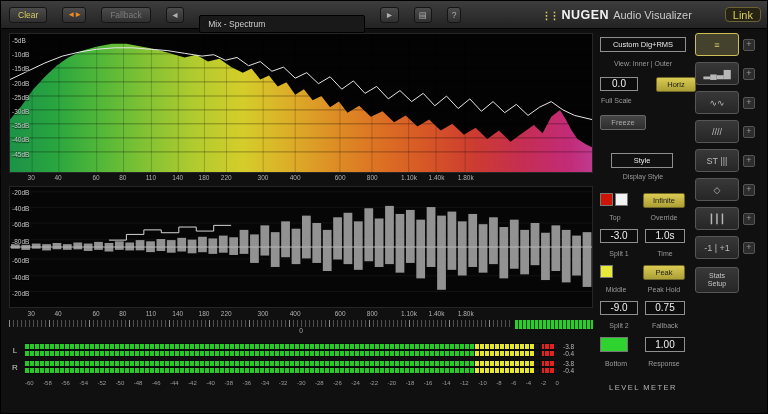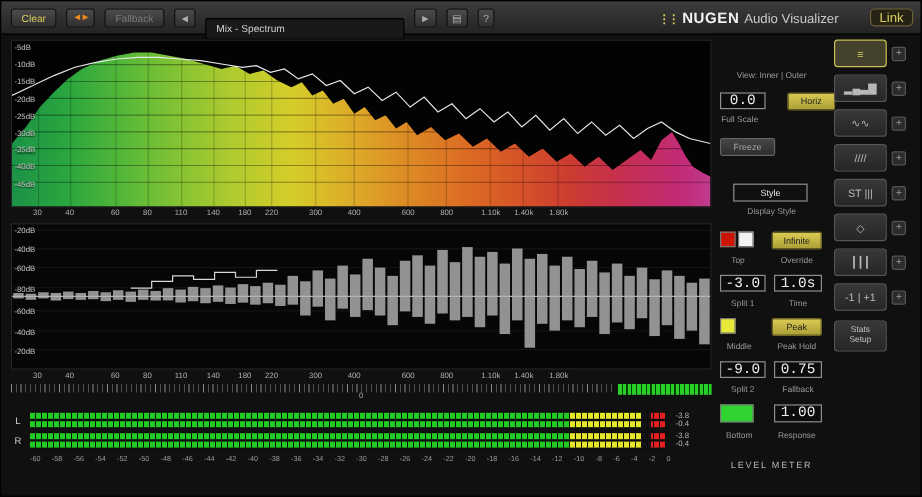--- a/index.html
+++ b/index.html
@@ -1,21 +1,21 @@
 <!DOCTYPE html>
 <html><head>
 <meta charset="utf-8">
 <style>
   html,body{margin:0;padding:0;background:#000;}
   .app{position:relative;width:768px;height:414px;background:#101010;overflow:hidden;
        font-family:"Liberation Sans",sans-serif;border:1px solid #000;box-sizing:border-box;}
   
   .topbar{position:absolute;left:0;top:0;width:768px;height:28px;
           background:linear-gradient(#3d3d3d,#232323);border-bottom:1px solid #000;
-          display:flex;align-items:center;padding:0 8px;gap:8px;box-sizing:border-box;}
+          display:flex;align-items:center;padding:0 8px;gap:15px;box-sizing:border-box;}
   .tbtn{height:16px;background:linear-gradient(#4c4c4c,#303030);border:1px solid #141414;
         border-radius:3px;color:#d9cc5c;font-size:8.5px;padding:0 8px;display:flex;align-items:center;cursor:default;}
   .tbtn.dis{color:#7c7c7c;}
   .tbtn.sm{padding:0 4px;color:#b0b0b0;}
   .swap{color:#f08a1d;font-size:8px;letter-spacing:-1px;}
   .preset{width:148px;height:16px;background:#191919;border:1px solid #000;color:#cfcfcf;
           font-size:8.5px;line-height:16px;padding:0 8px;border-radius:2px;margin-top:18px;}
   .brand{margin-left:auto;display:flex;align-items:baseline;gap:4px;}
   .dots{color:#d9cc5c;font-size:10px;font-weight:bold;letter-spacing:-2px;}
   .nugen{color:#f2f2f2;font-weight:bold;font-size:12.5px;letter-spacing:.5px;}
@@ -45,21 +45,21 @@
   .mlabel{width:12px;font-size:8px;color:#ccc;text-align:center;}
   .mbar{width:532px;height:14px;display:flex;flex-direction:column;justify-content:center;gap:2px;background:#0a0a0a;}
   .ledstrip{height:5px;}
   .mread{width:28px;font-size:6.5px;line-height:7px;color:#b8b8b8;display:flex;flex-direction:column;padding-left:2px;}
   .meter-scale{position:absolute;left:24px;top:379px;width:534px;display:flex;justify-content:space-between;}
   .scl{font-size:6px;color:#9a9a9a;}
   
   .controls{position:absolute;left:598px;top:28px;width:90px;height:386px;}
   .controls>*{position:absolute;box-sizing:border-box;}
   .cselect{height:15px;line-height:13px;background:#101010;border:1px solid #8f8f8f;color:#e8e8e8;font-size:7.5px;text-align:center;}
-  .vbox{height:14px;line-height:12px;background:#0c0c0c;border:1px solid #8f8f8f;color:#f0f0f0;font-size:12px;text-align:center;font-family:Liberation Mono, monospace;}
+  .vbox{height:14px;line-height:12px;background:#0c0c0c;border:1px solid #8f8f8f;color:#f0f0f0;font-size:10px;text-align:center;}
   .ybtn{height:15px;background:linear-gradient(#d9cb52,#ac9f36);border:1px solid #6f6728;color:#1c1c1c;font-size:7.5px;border-radius:2px;padding:0;}
   .gbtn{height:15px;background:linear-gradient(#454545,#2e2e2e);border:1px solid #666;color:#a8a8a8;font-size:7.5px;border-radius:2px;padding:0;}
   .swatch{height:13px;border:1px solid #777;}
   .clabel{font-size:7px;color:#9a9a9a;}
   .center{text-align:center;}
   .lm{font-size:7.5px;letter-spacing:1.5px;color:#b5b5b5;}
   
   .iconstrip{position:absolute;left:694px;top:32px;width:72px;}
   .irow{display:flex;align-items:center;gap:4px;margin-bottom:6px;}
   .iconbtn{width:44px;height:23px;background:linear-gradient(#383838,#262626);border:1px solid #565656;border-radius:3px;
@@ -325,20 +325,21 @@
       <span class="scl">-12</span>
       <span class="scl">-10</span>
       <span class="scl">-8</span>
       <span class="scl">-6</span>
       <span class="scl">-4</span>
       <span class="scl">-2</span>
       <span class="scl">0</span>
     </div>
 
   <div class="controls">
+    <div class="cselect" style="top:8px;left:1px;width:86px">Custom Dig+RMS</div>
     <div class="clabel center" style="top:31px;left:0;width:88px">View: Inner | Outer</div>
     <div class="vbox" style="top:48px;left:1px;width:38px">0.0</div>
     <button class="ybtn" style="top:48px;left:57px;width:40px">Horiz</button>
     <div class="clabel" style="top:68px;left:2px;width:44px">Full Scale</div>
     <button class="gbtn" style="top:86px;left:1px;width:46px">Freeze</button>
     <div class="cselect" style="top:124px;left:12px;width:62px">Style</div>
     <div class="clabel center" style="top:144px;left:0;width:88px">Display Style</div>
     <div class="swatch" style="top:164px;left:1px;width:13px;background:#cc1505"></div>
     <div class="swatch" style="top:164px;left:16px;width:13px;background:#f2f2f2"></div>
     <button class="ybtn" style="top:164px;left:44px;width:42px">Infinite</button>

